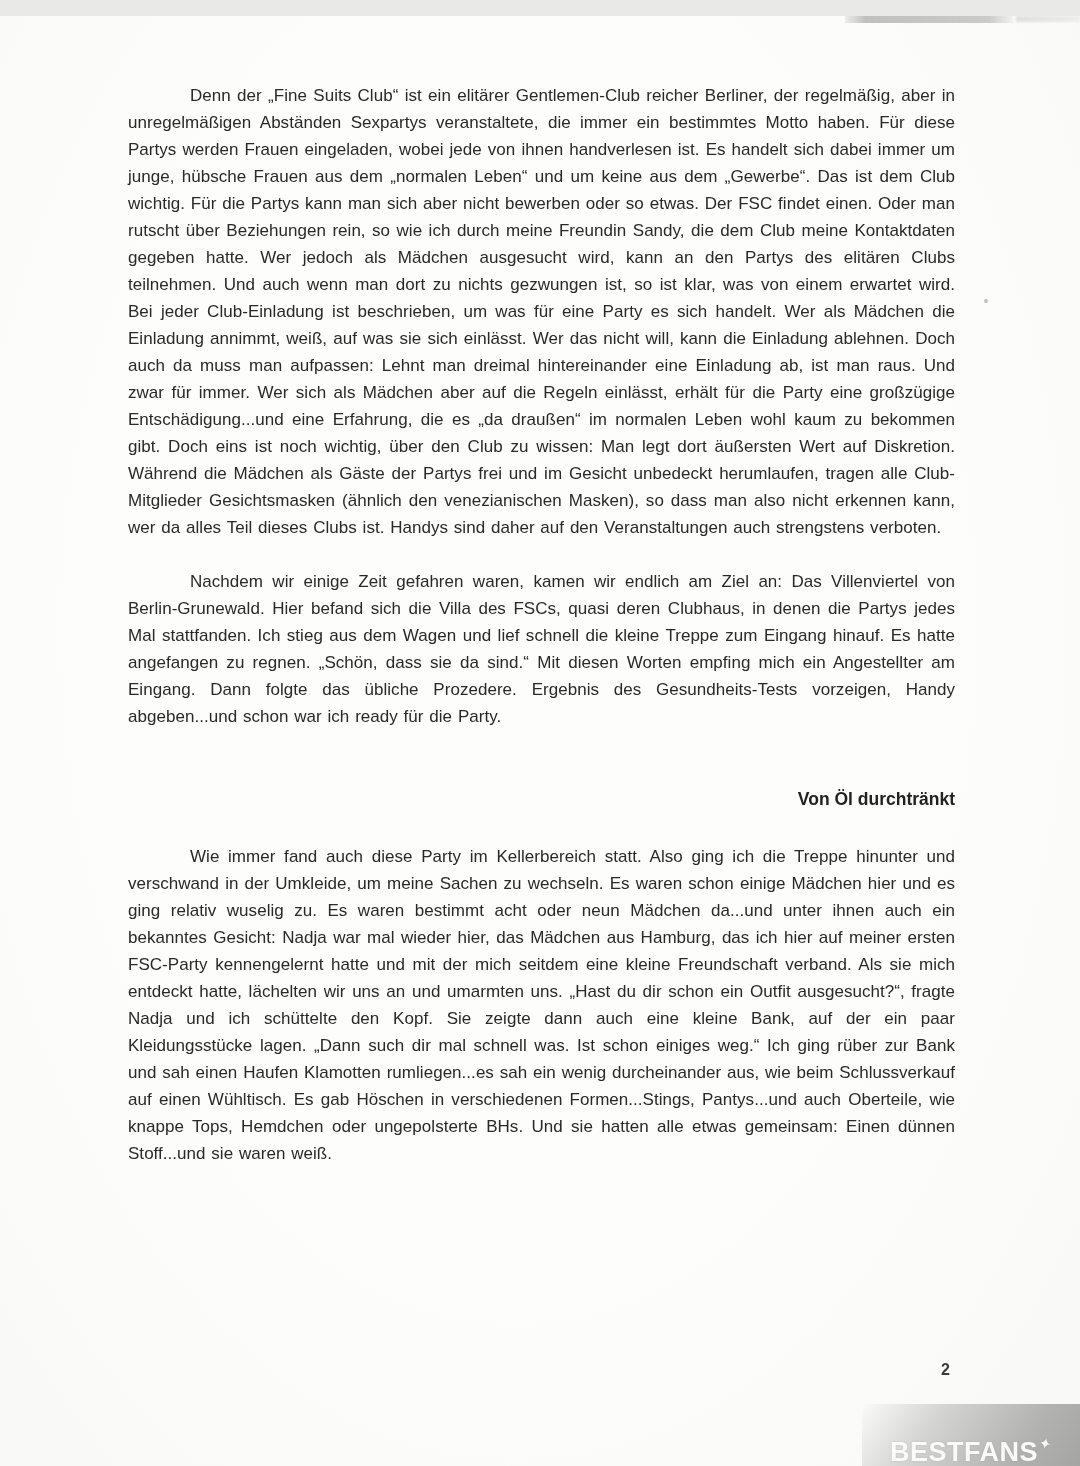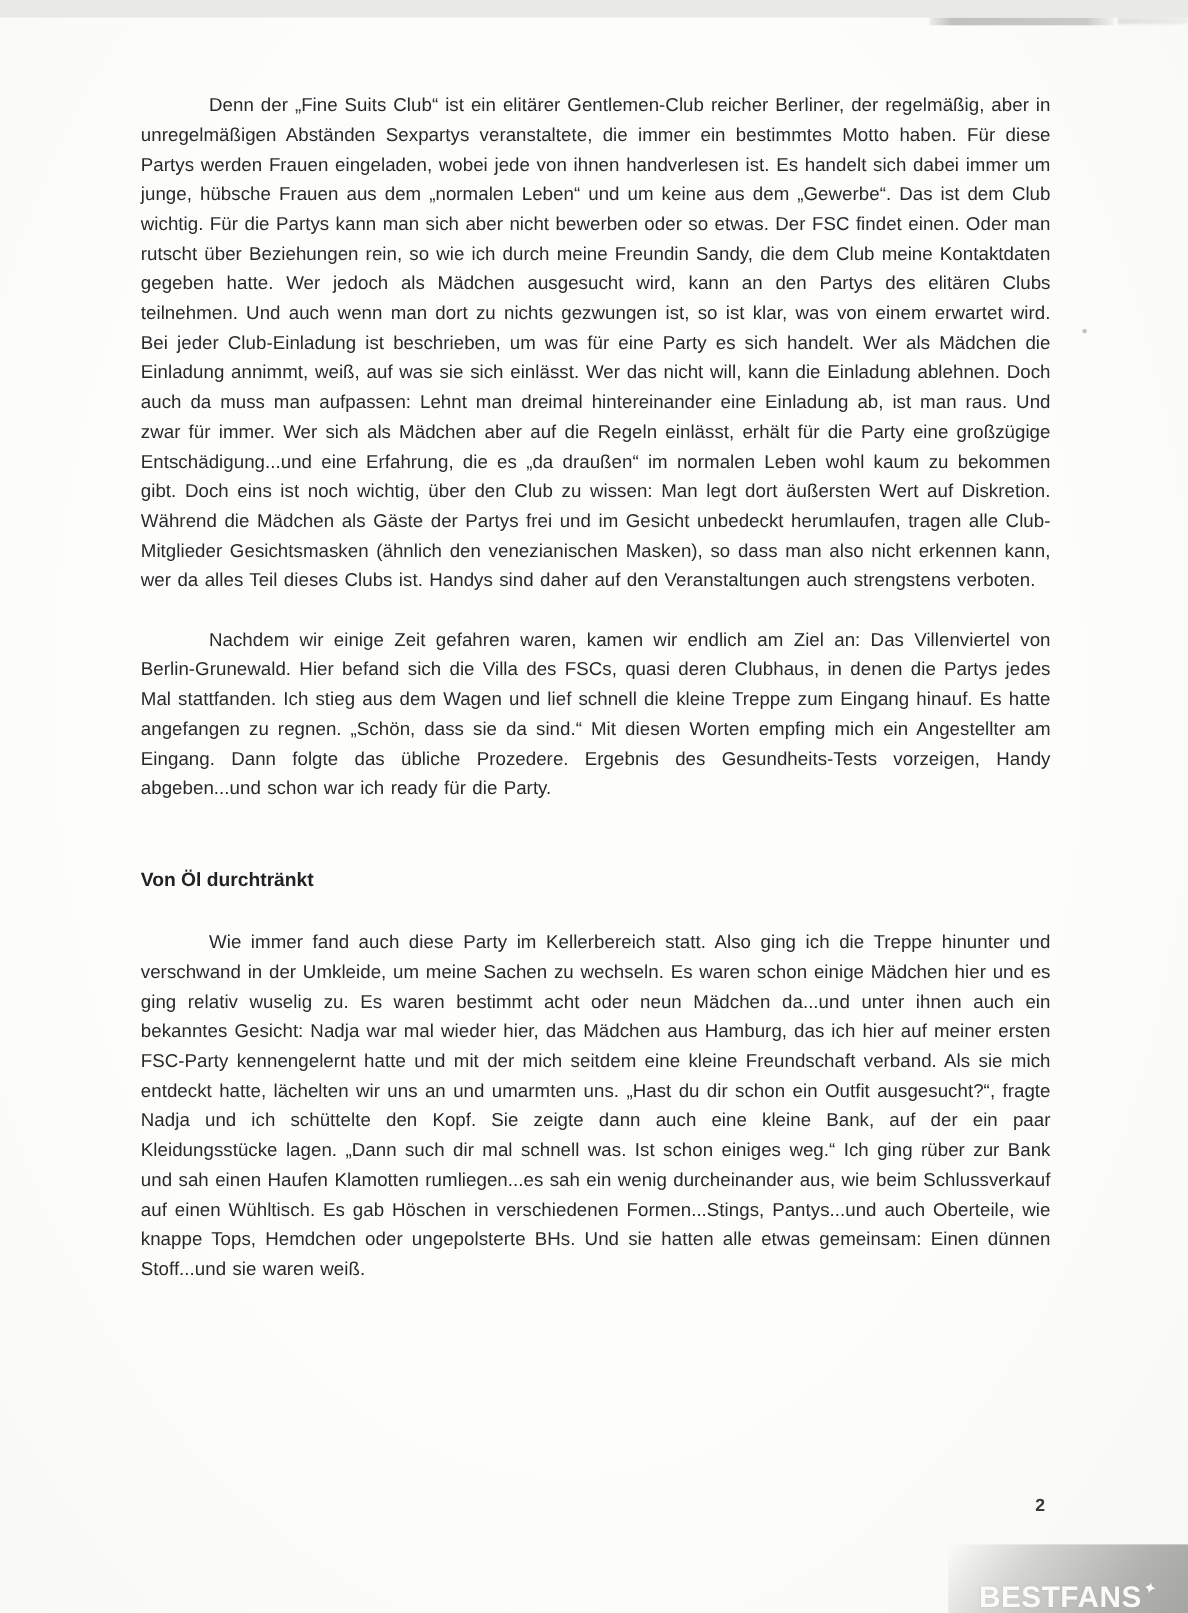--- a/index.html
+++ b/index.html
@@ -67,20 +67,21 @@
     letter-spacing: 0.002em;
     color: #292929;
   }
   .heading {
     margin: 56px 0 30px 0;
     font-size: 17.5px;
     line-height: 27px;
     font-weight: bold;
     text-indent: 0;
     color: #222222;
+    text-align: right;
   }
   .page-number {
     position: absolute;
     top: 1344px;
     right: 130px;
     font-size: 16px;
     line-height: 20px;
     font-weight: bold;
     color: #3a3a3a;
   }

